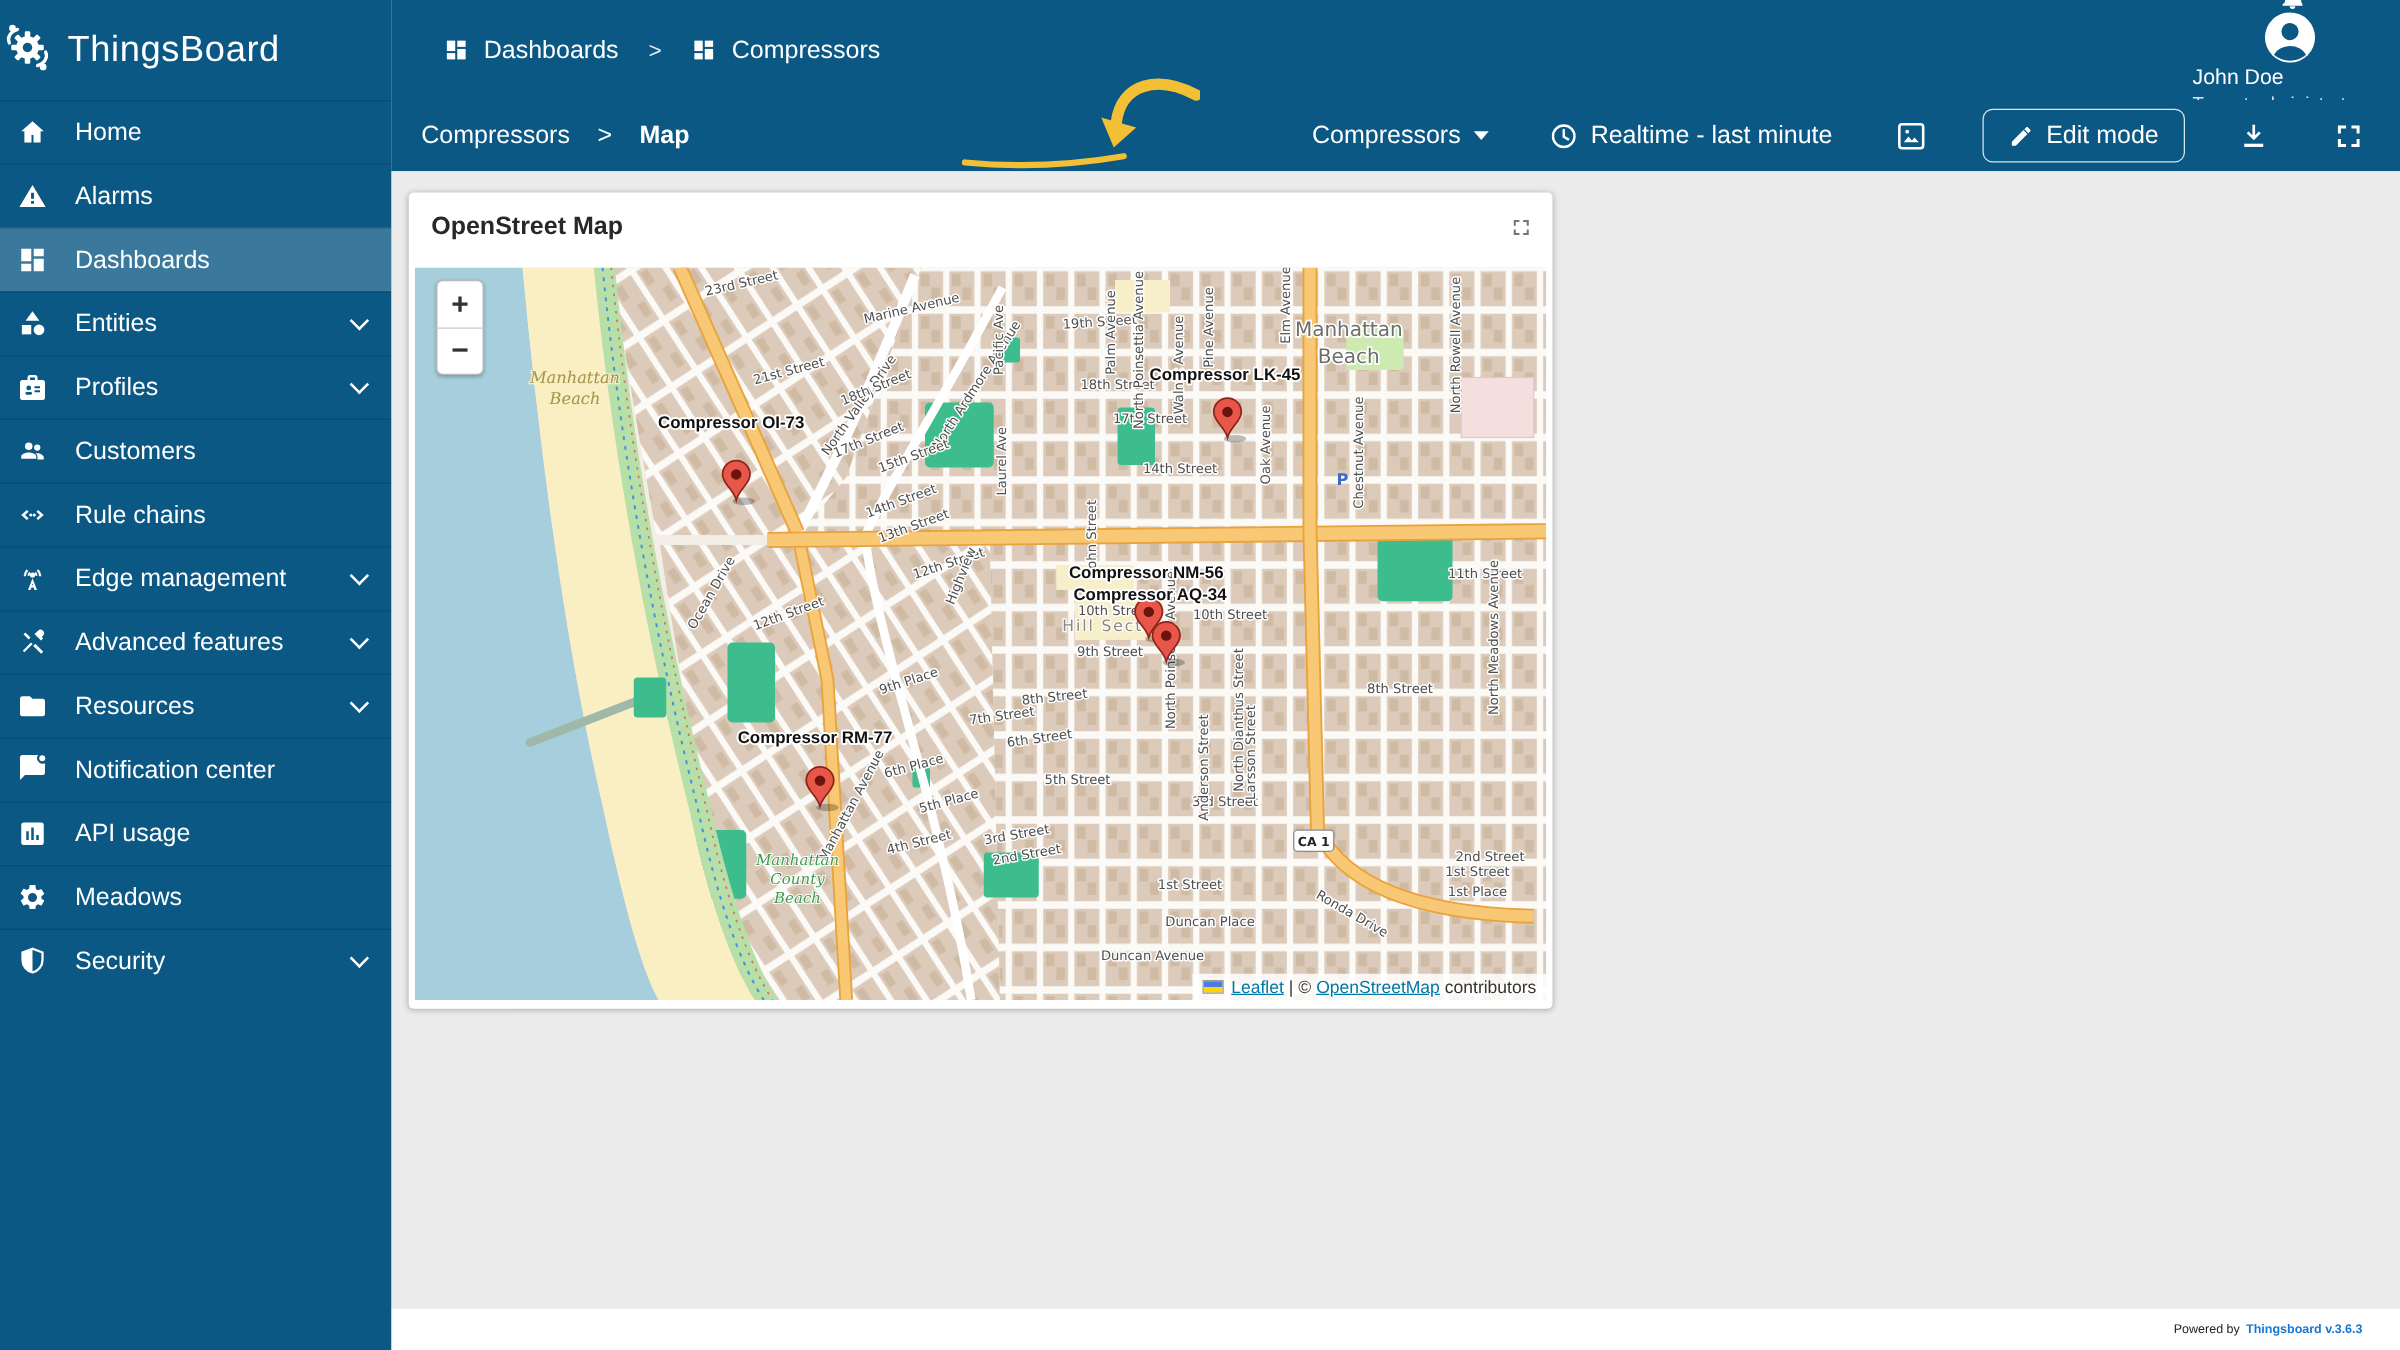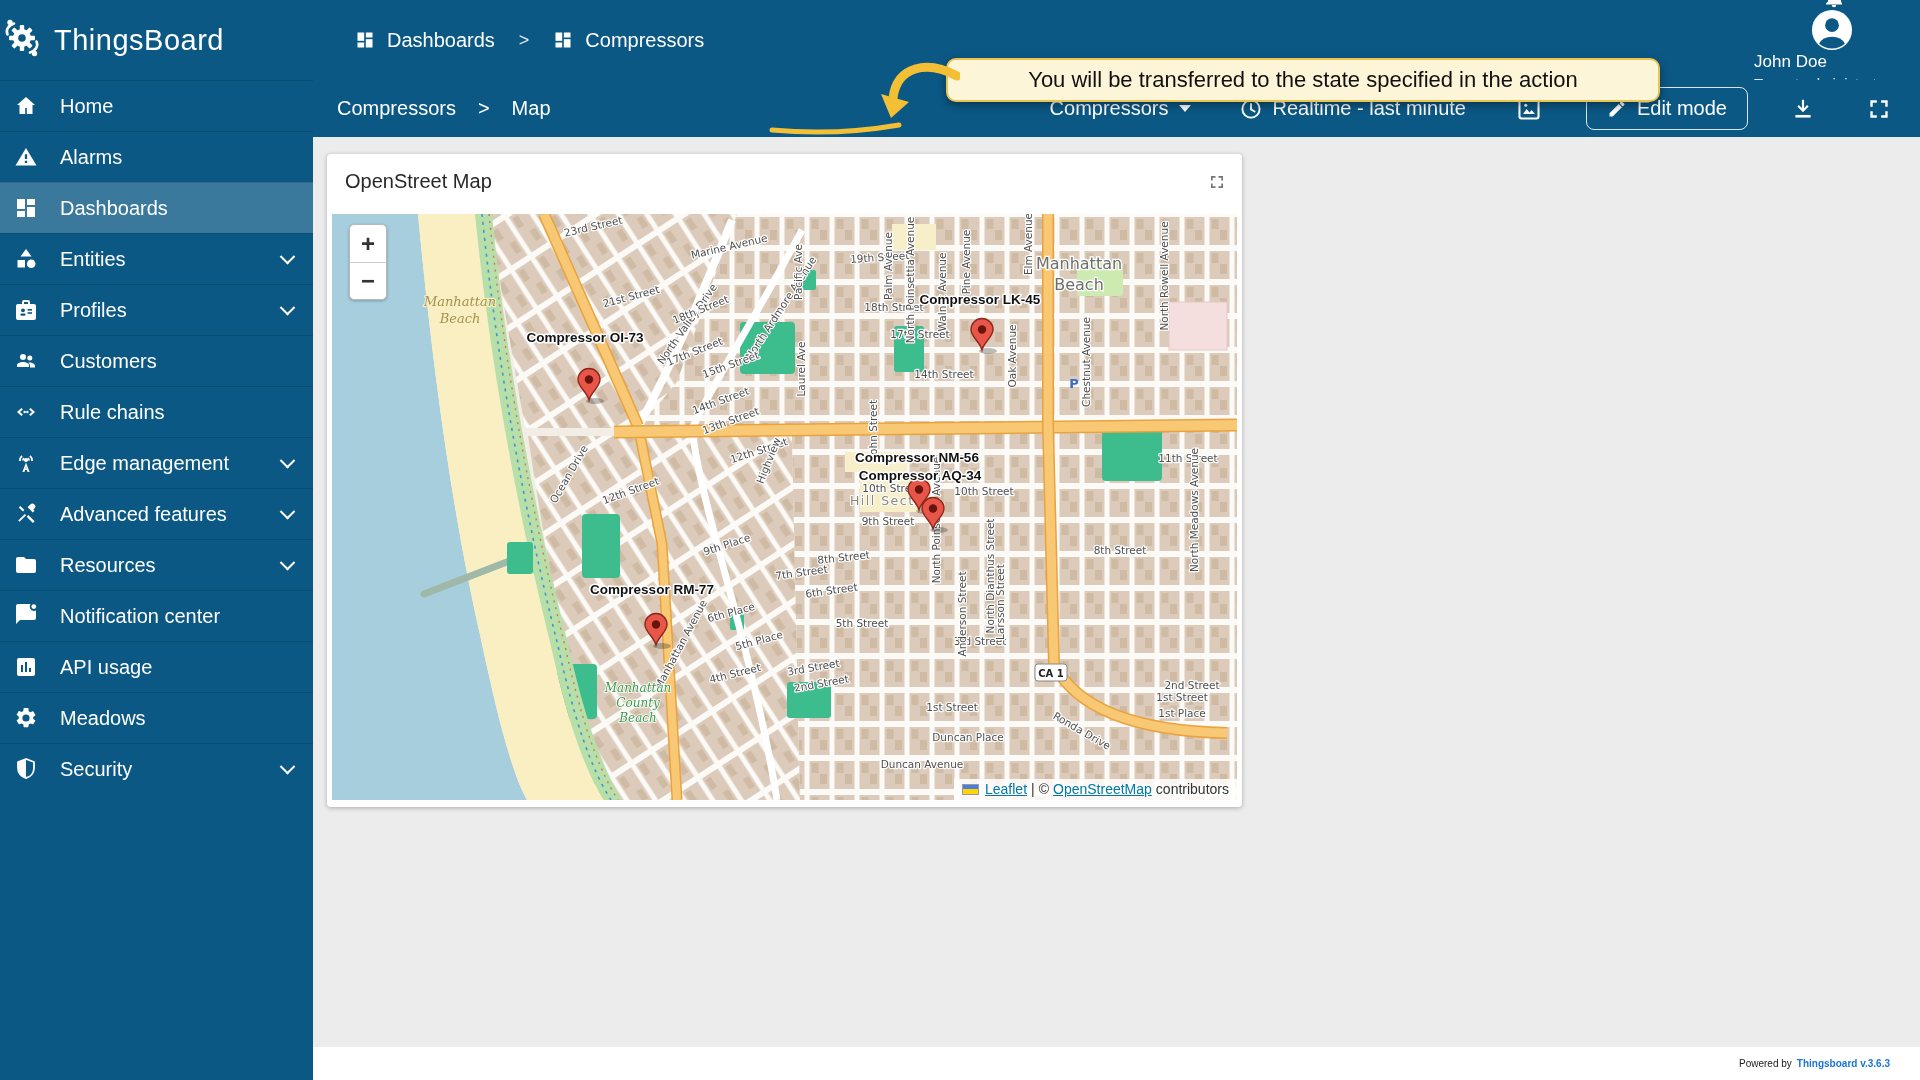--- a/index.html
+++ b/index.html
@@ -31,21 +31,21 @@
   .avatar { margin-left:34px; width:42px; height:42px; cursor:pointer; }
   .user-block { margin-left:14px; line-height:1.35; cursor:pointer; }
   .user-name { font-size:17px; }
   .user-role { font-size:15px; opacity:.85; }
   .dots { margin-left:36px; width:24px; height:24px; cursor:pointer; }
 
   
   .toolbar { position:absolute; left:0; top:80px; right:0; height:57px; background:#0b5884; color:#fff; display:flex; align-items:center; }
   .tb-crumbs { display:flex; align-items:center; gap:22px; padding-left:24px; font-size:20px; }
   .tb-state { cursor:pointer; }
-  .tb-sub { font-weight:400; cursor:pointer;text-align:center; }
+  .tb-sub { font-weight:700; cursor:pointer;text-align:center; }
   .tb-right { margin-left:auto; display:flex; align-items:center; margin-right:28px; }
   .entity-select { display:flex; align-items:center; gap:10px; font-size:20px; cursor:pointer; }
   .tri-down { width:0; height:0; border-left:6px solid transparent; border-right:6px solid transparent; border-top:7px solid #fff; }
   .timewindow { display:flex; align-items:center; gap:10px; font-size:20px; margin-left:48px; cursor:pointer; }
   .timewindow svg { width:24px; height:24px; }
   .tb-icon { width:26px; height:26px; cursor:pointer; }
   .tb-icon svg { width:26px; height:26px; }
   .img-btn { margin-left:50px; }
   .edit-btn { margin-left:44px; display:flex; align-items:center; gap:10px; border:1px solid rgba(255,255,255,.85); border-radius:8px; padding:9px 20px; font-size:20px; font-weight:500; cursor:pointer; background:transparent; color:#fff; }
   .edit-btn svg { width:20px; height:20px; }
@@ -53,21 +53,21 @@
   .fs-btn2 { margin-left:50px; }
 
   
   .tooltip { position:absolute; left:633px; top:58px; width:714px; height:44px; background:#fdf5d8; border:2px solid #e9c353; border-radius:10px; box-shadow:0 3px 8px rgba(0,0,0,.4); display:flex; align-items:center; justify-content:center; font-size:22px; color:#111; z-index:60; }
   .arrow-svg { position:absolute; left:552px; top:58px; width:95px; height:64px; z-index:61; }
   .swoosh-svg { position:absolute; left:455px; top:120px; width:135px; height:16px; z-index:61; }
 
   
   .content { position:absolute; left:0; top:137px; right:0; bottom:33px; background:#ececec; }
   .widget { position:absolute; left:14px; top:17px; width:915px; height:653px; background:#fff; border-radius:4px; box-shadow:0 1px 5px rgba(0,0,0,.28); }
-  .widget-header { height:55px; display:flex; align-items:center; padding:0 16px 0 18px; }
+  .widget-header { height:55px; display:flex; align-items:center; padding:0 16px 0 18px;font-weight:bold; }
   .widget-title { font-size:20px; color:#282828; }
   .widget-fs { margin-left:auto; width:18px; height:18px; cursor:pointer; }
   .map-wrap { position:absolute; left:5px; top:60px; width:905px; height:586px; overflow:hidden; background:#f3eee5; }
   .map-wrap svg.map { position:absolute; left:0; top:0; cursor:grab; }
 
   .zoom-ctrl { position:absolute; left:17px; top:10px; width:38px; background:#fff; border:1px solid #b9b9b9; border-radius:5px; overflow:hidden; box-shadow:0 1px 3px rgba(0,0,0,.25); z-index:5; }
   .zoom-btn { height:37px; display:flex; align-items:center; justify-content:center; font-size:24px; color:#333; cursor:pointer; font-weight:700; }
   .zoom-btn + .zoom-btn { border-top:1px solid #ccc; }
 
   .attribution { position:absolute; right:0; bottom:0; background:rgba(255,255,255,.85); padding:2px 8px 3px 8px; font-size:14px; color:#333; z-index:5; display:flex; align-items:center; gap:4px; }
@@ -379,21 +379,20 @@
           </svg>
       </span>
       <span class="tb-icon fs-btn2">
         <svg viewBox="0 0 24 24" fill="#fff">
             <path d="M4 4h6v2.2H6.2V10H4zM14 4h6v6h-2.2V6.2H14zM4 14h2.2v3.8H10V20H4zM17.8 14H20v6h-6v-2.2h3.8z"></path>
           </svg>
       </span>
     </div>
   </div>
 
-  <div class="tooltip">You will be transferred to the state specified in the action</div>
   <svg class="arrow-svg" viewBox="0 0 95 64">
     <path d="M92 18 C 62 2 32 8 28 40" fill="none" stroke="#f2bf35" stroke-width="9" stroke-linecap="round"></path>
     <polygon points="16,36 44,44 26,60" fill="#f2bf35"></polygon>
   </svg>
   <svg class="swoosh-svg" viewBox="0 0 135 16">
     <path d="M4 10 Q 67 16 131 5" fill="none" stroke="#f2bf35" stroke-width="5" stroke-linecap="round"></path>
   </svg>
 
   <div class="content">
     <div class="widget">

